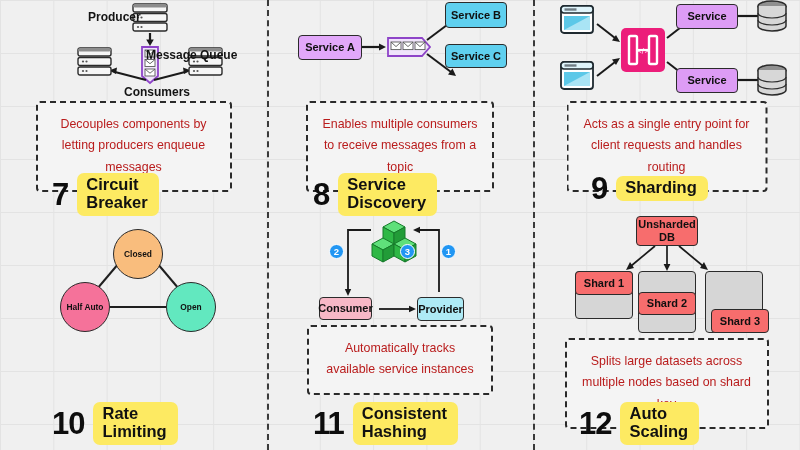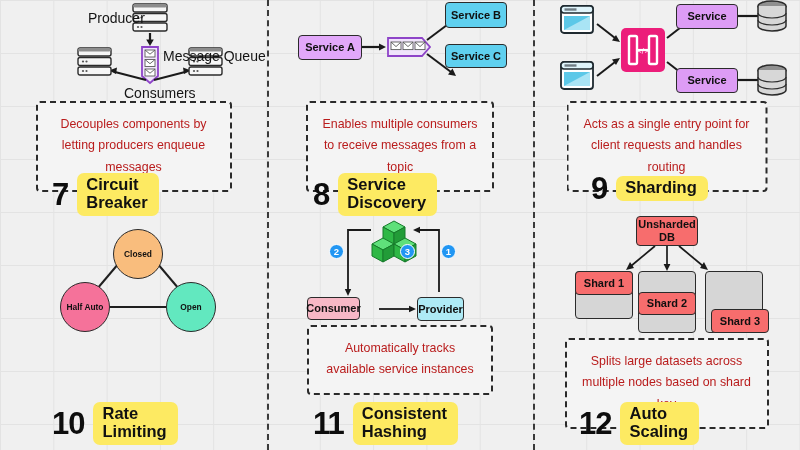--- a/index.html
+++ b/index.html
@@ -77,21 +77,21 @@
   }
   .purple  { background: #dd9cf5; }
   .purple2 { background: #e2a8fa; }
   .cyan    { background: #5fd0ef; }
   .cyanlt  { background: #aeeaf5; }
   .pink    { background: #f7b8c6; }
   .red     { background: #f76d6d; }
   .grey    { background: #d6d6d6; }
 
   .lbl {
-    position: absolute; font-size: 14px; font-weight: 400;
+    position: absolute; font-size: 12px; font-weight: 700;
     color: #141414; white-space: nowrap;
   }
 
   
   svg.ov { position: absolute; inset: 0; width: 100%; height: 100%; overflow: visible; }
 
   
   .circ {
     position: absolute; border-radius: 50%;
     border: 1.6px solid #2b2b2b;
@@ -166,21 +166,21 @@
         <rect x="0" y="9.5" width="33" height="8" rx="2" fill="#f6f6f6" stroke="#2b2b2b" stroke-width="1.4"></rect>
         <rect x="0" y="19" width="33" height="8" rx="2" fill="#f6f6f6" stroke="#2b2b2b" stroke-width="1.4"></rect>
         <circle cx="5" cy="13.5" r="1.1" fill="#555"></circle>
           <circle cx="8.5" cy="13.5" r="1.1" fill="#555"></circle>
         <circle cx="5" cy="23" r="1.1" fill="#555"></circle>
           <circle cx="8.5" cy="23" r="1.1" fill="#555"></circle>
       </g>
     </svg>
 
     <div class="lbl" style="left:88px; top:10px;">Producer</div>
-    <div class="lbl" style="left:163px; top:48px;">Message Queue</div>
+    <div class="lbl" style="left:146px; top:48px;">Message Queue</div>
     <div class="lbl" style="left:124px; top:85px;">Consumers</div>
 
     <div class="callout" style="top:101px; width:196px;">Decouples components by letting producers enqueue messages</div>
   </div>
 
   <div class="cell row1 col2">
     <svg class="ov">
 
       <line x1="92" y1="47" x2="113" y2="47" stroke="#1a1a1a" stroke-width="2.2"></line>
       <polygon points="119,47 112,43.6 112,50.4" fill="#1a1a1a"></polygon>
@@ -324,21 +324,21 @@
       <polygon points="81,128 77.8,121 84.2,121" fill="#1a1a1a"></polygon>
 
       <line x1="112" y1="141" x2="143" y2="141" stroke="#1a1a1a" stroke-width="1.8"></line>
       <polygon points="149,141 142,137.8 142,144.2" fill="#1a1a1a"></polygon>
     </svg>
 
     <div class="badge" style="left:62px; top:76px;">2</div>
     <div class="badge" style="left:133px; top:76px;">3</div>
     <div class="badge" style="left:174px; top:76px;">1</div>
 
-    <div class="nbox pink" style="left:40px; top:129px; width:53px; height:23px;">Consumer</div>
+    <div class="nbox pink" style="left:52px; top:129px; width:53px; height:23px;">Consumer</div>
     <div class="nbox cyanlt" style="left:150px; top:129px; width:47px; height:24px;">Provider</div>
 
     <div class="callout" style="top:157px; width:186px;">Automatically tracks available service instances</div>
   </div>
 
   <div class="cell row2 col3">
     <div class="head h9" style="padding-top:5px;">
       <span class="num">9</span>
       <span class="title">Sharding</span>
     </div>

